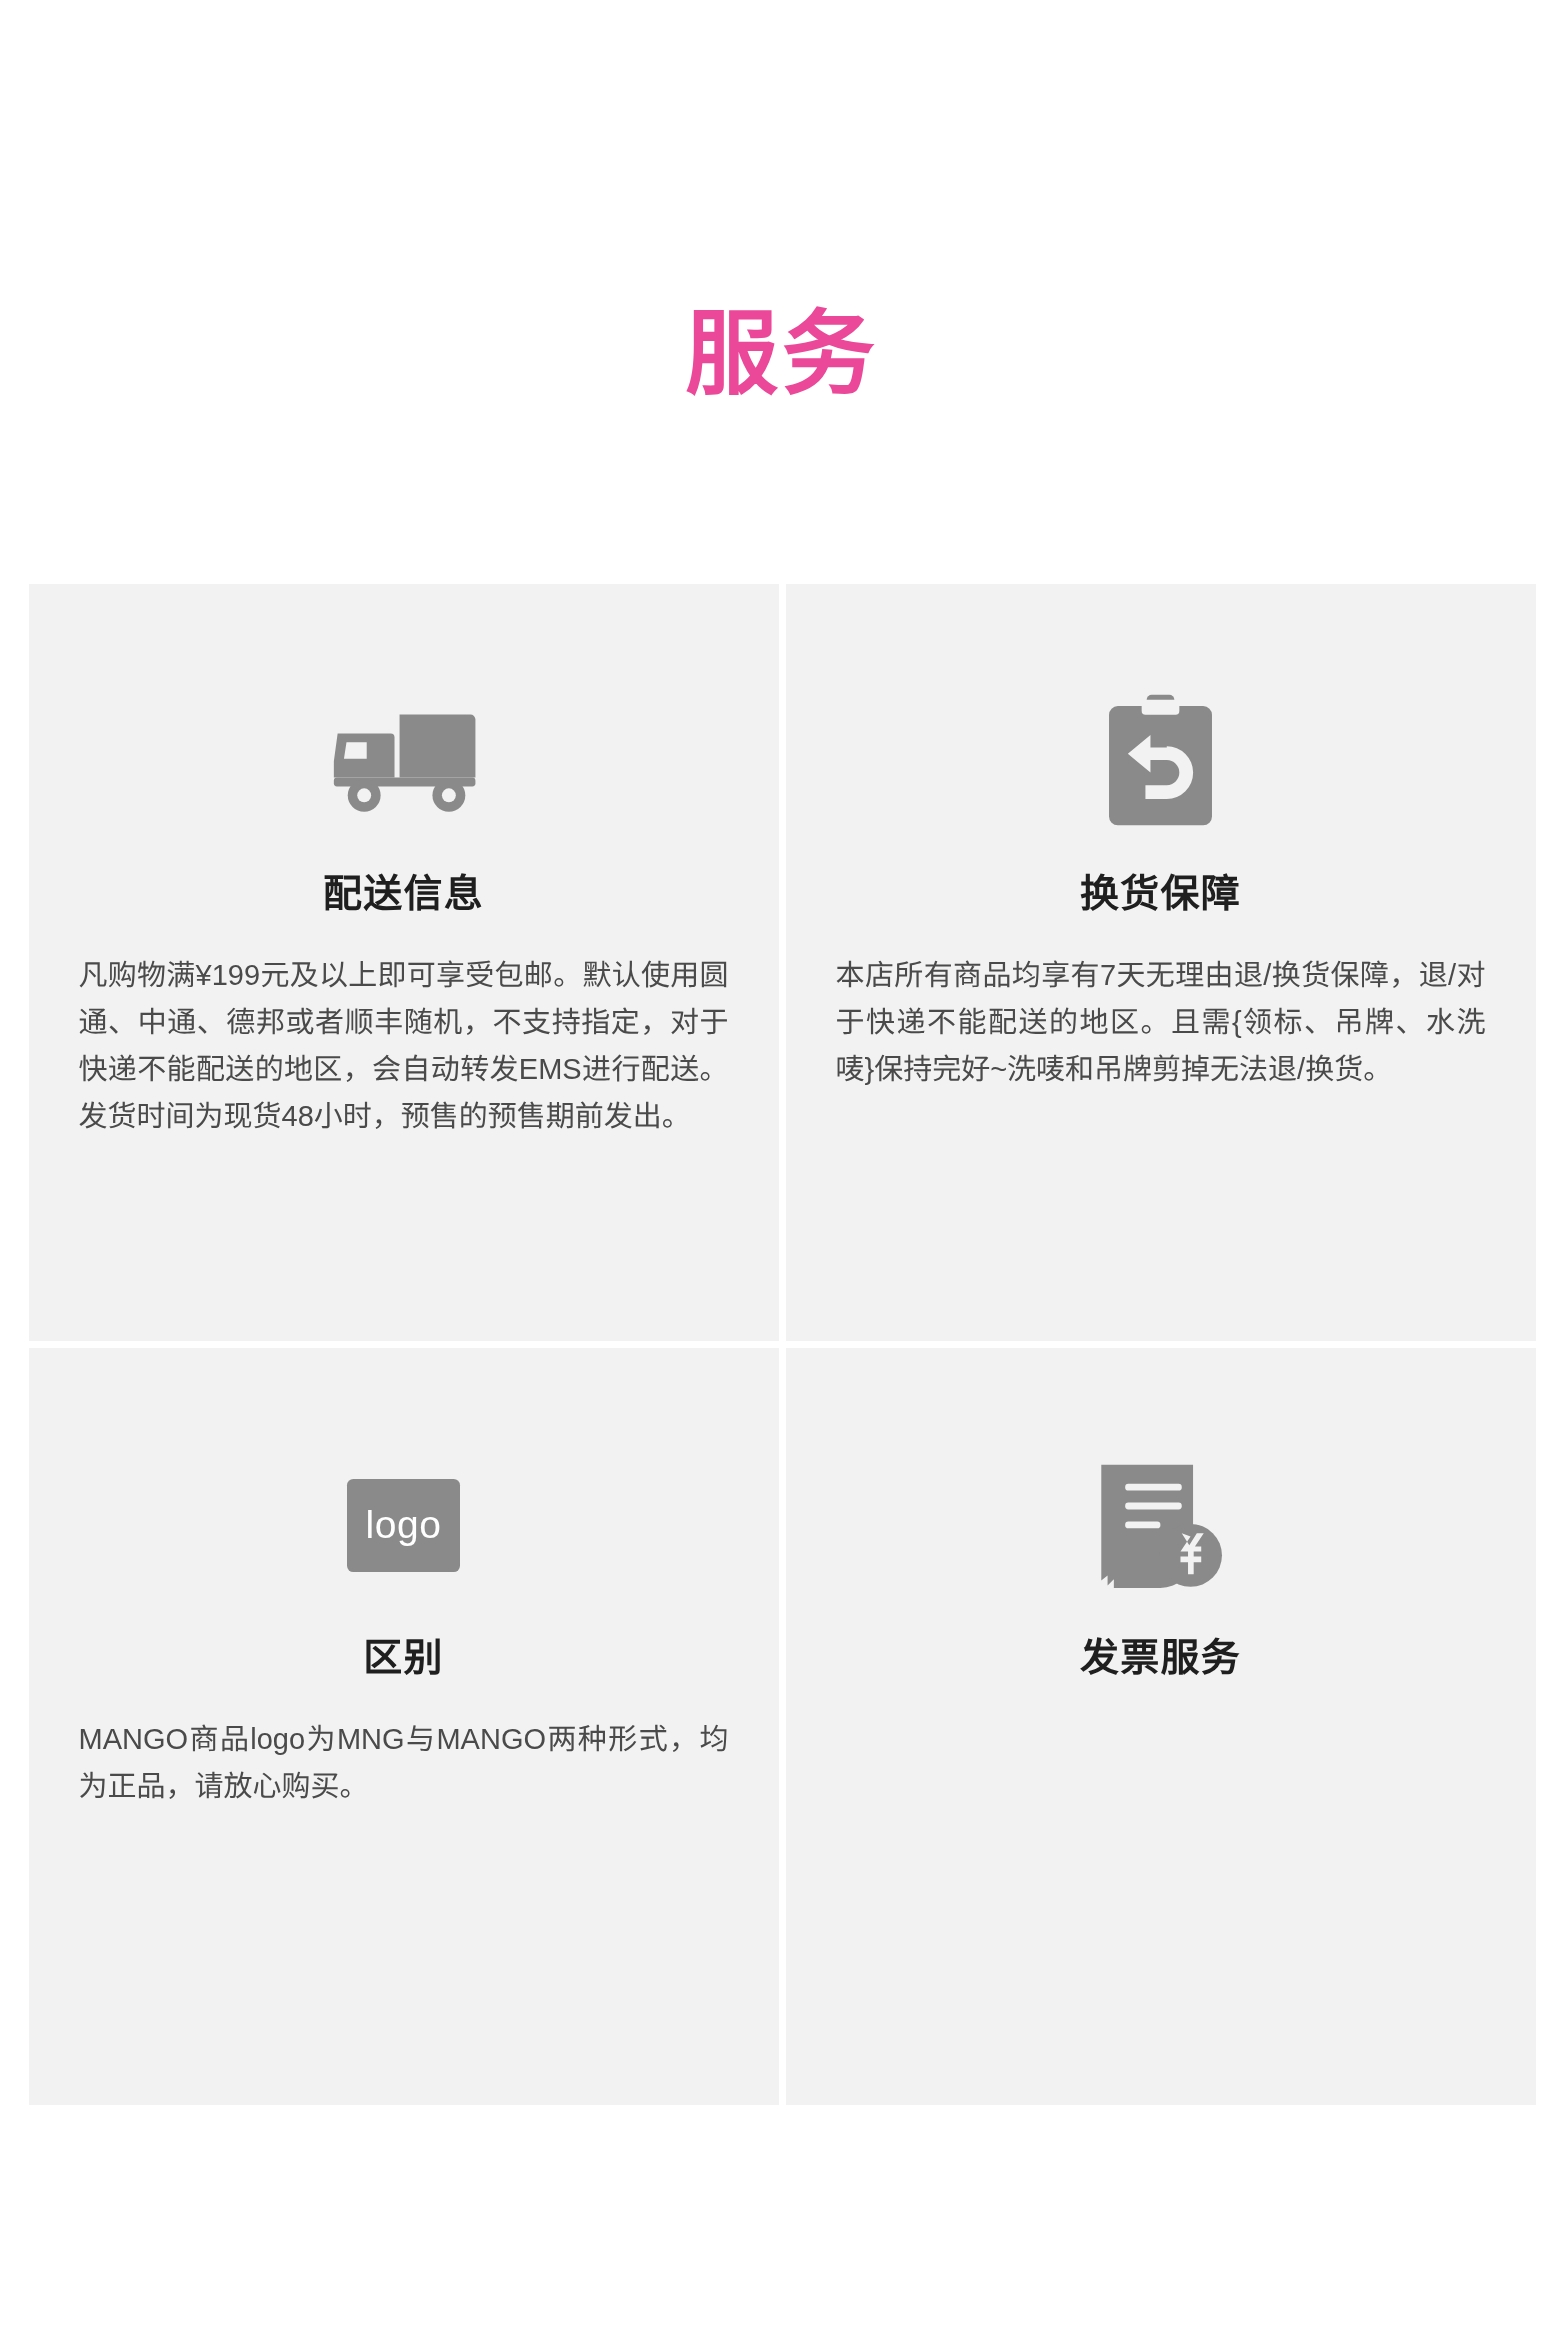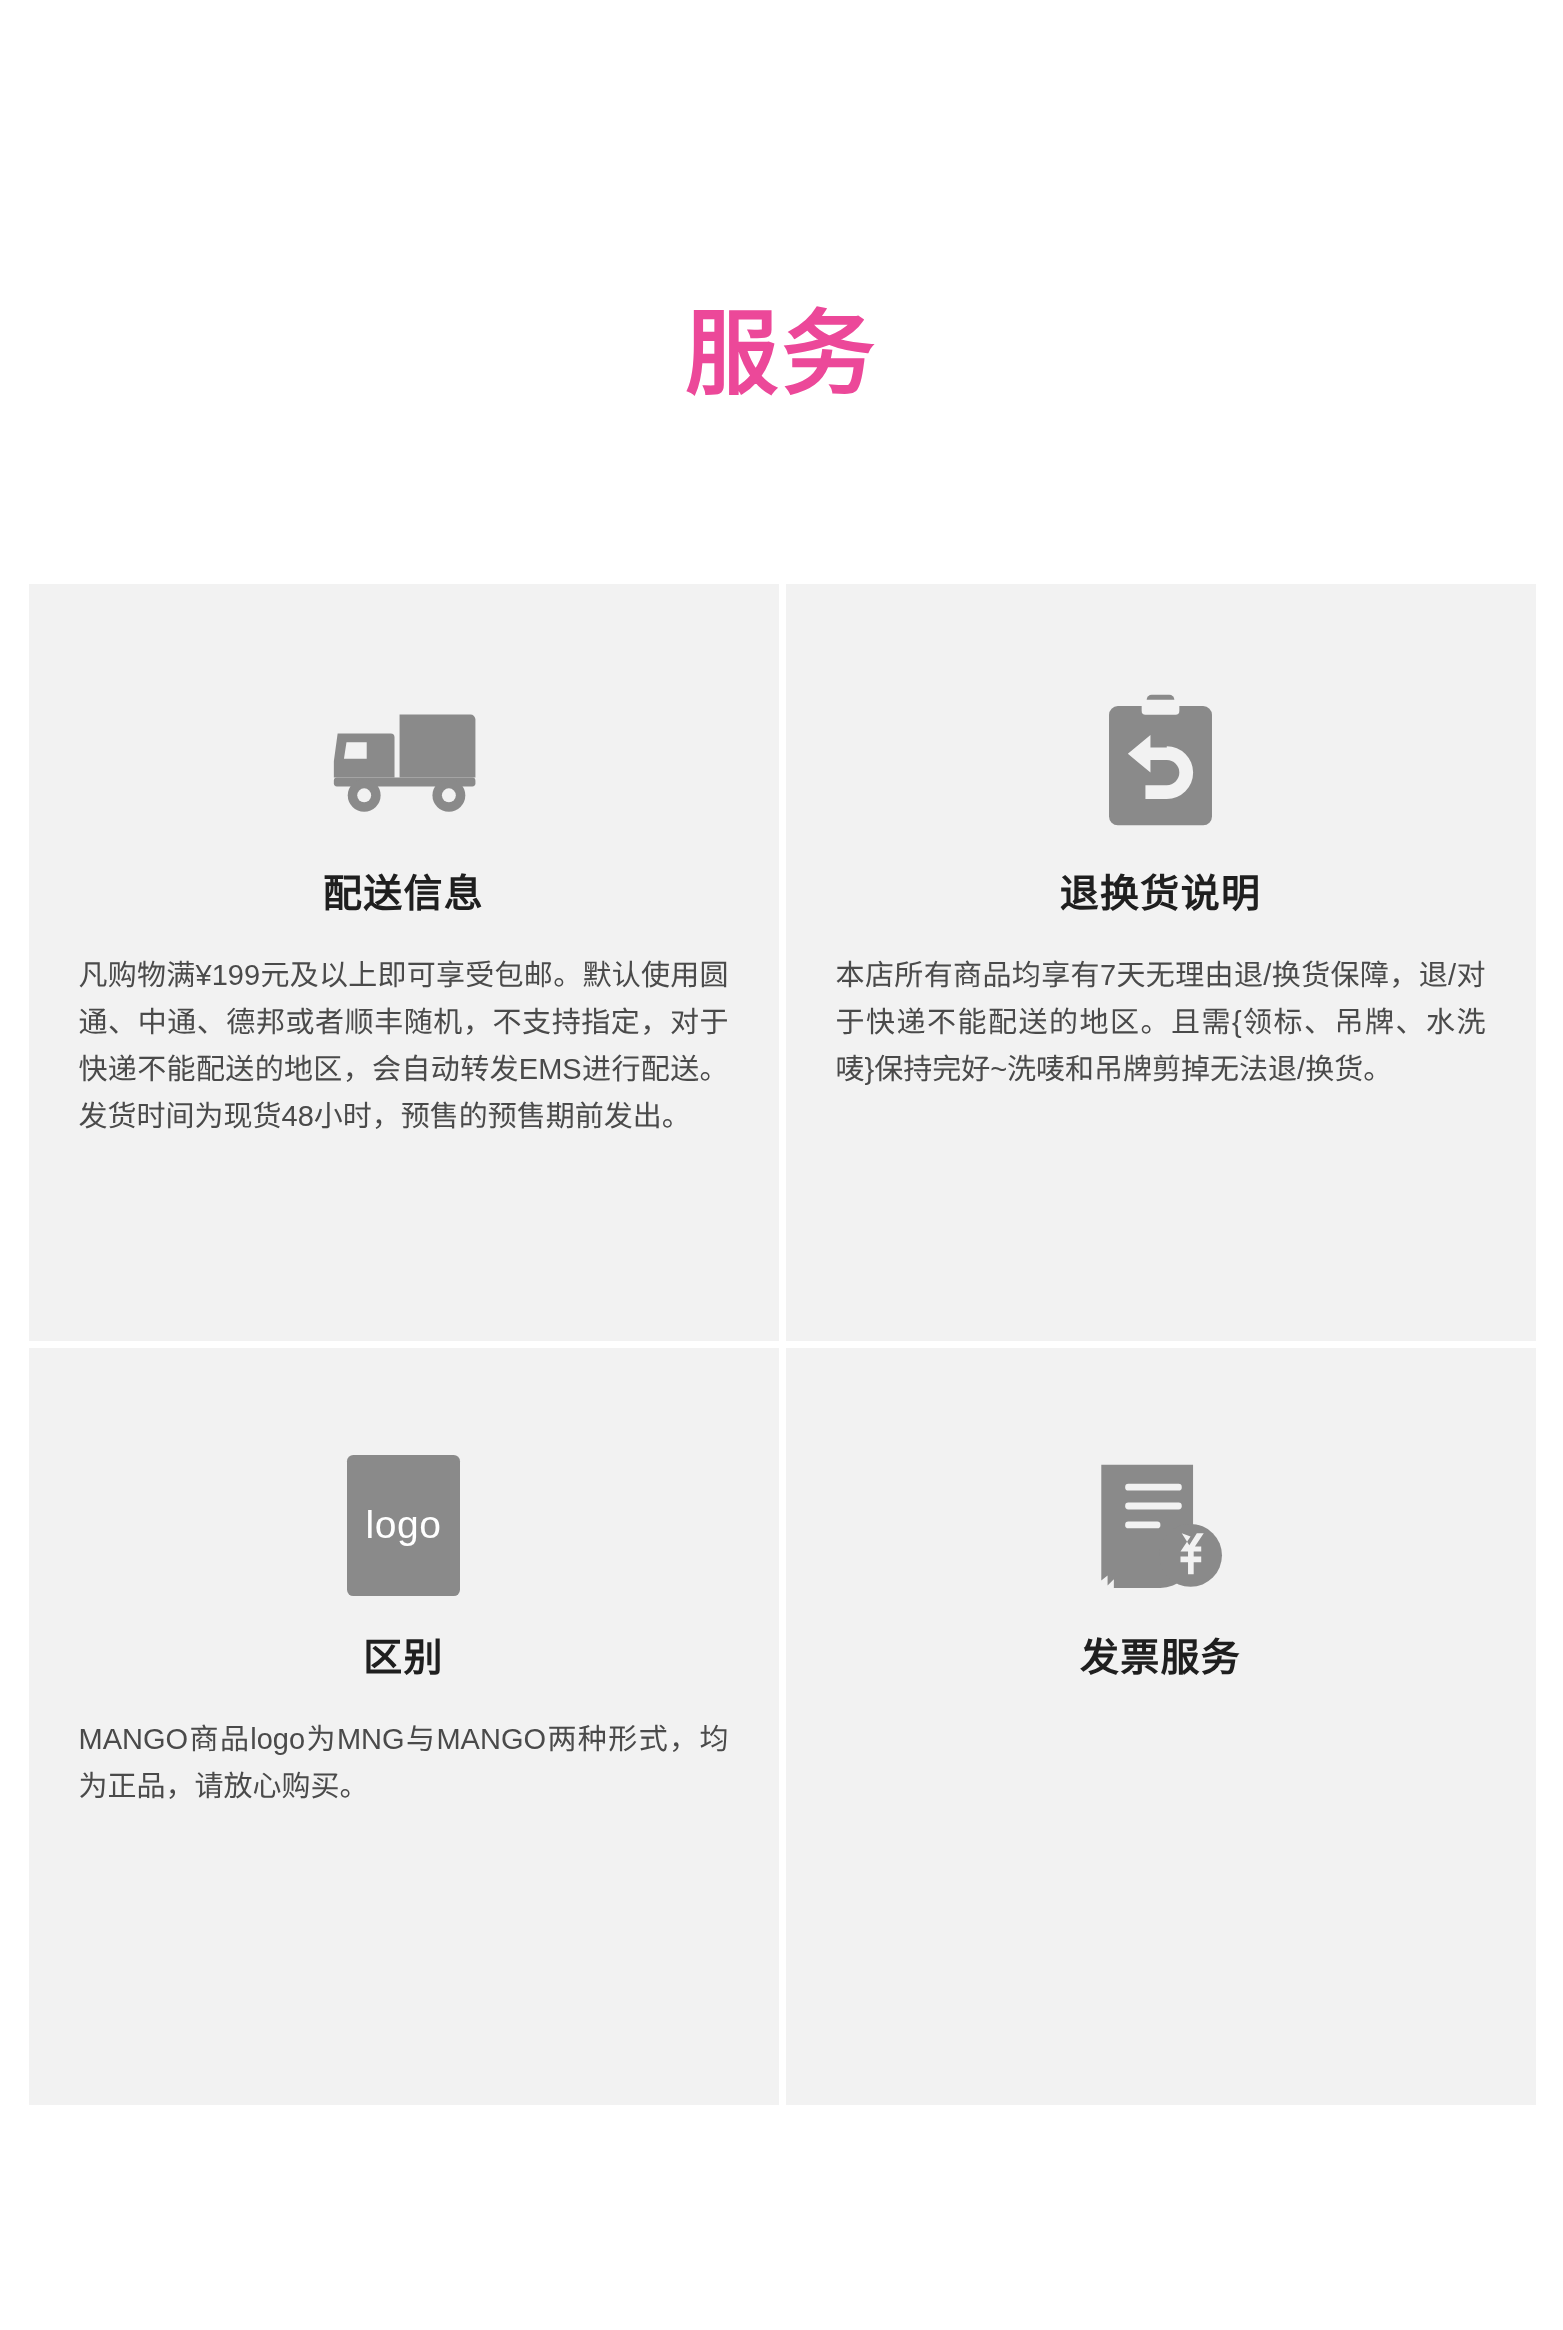--- a/index.html
+++ b/index.html
@@ -57,21 +57,21 @@
     display: flex;
     align-items: center;
     justify-content: center;
     margin-bottom: 19px;
   }
 
   .card-icon svg { display: block; }
 
   .logo-box {
     width: 113px;
-    height: 141px;
+    height: 93px;
     background: #8a8a8a;
     border-radius: 6.3px;
     display: flex;
     align-items: center;
     justify-content: center;
   }
   .logo-box span {
     color: #ffffff;
     font-size: 39px;
     font-weight: 400;
@@ -133,21 +133,21 @@
           <g fill="#8a8a8a">
             <rect x="68" y="2" width="44" height="26" rx="8"></rect>
             <path d="M22 20 H158 a14 14 0 0 1 14 14 V196 a14 14 0 0 1 -14 14 H22 a14 14 0 0 1 -14 -14 V34 a14 14 0 0 1 14 -14 Z"></path>
           </g>
           <g fill="#f2f2f2">
             <rect x="60" y="10" width="60" height="24" rx="6"></rect>
             <path d="M100 86 H74 V66 L38 96 L74 126 V106 H100 a20 20 0 0 1 0 40 H66 v22 h34 a42 42 0 0 0 0 -84 Z"></path>
           </g>
         </svg>
       </div>
-      <div class="card-title">退换货说明</div>
+      <div class="card-title">换货保障</div>
       <div class="card-body">本店所有商品均享有7天无理由退/换货保障，退/对于快递不能配送的地区。且需{领标、吊牌、水洗唛}保持完好~洗唛和吊牌剪掉无法退/换货。</div>
     </div>
 
     <div class="card">
       <div class="card-icon">
         <div class="logo-box">
           <span>logo</span>
         </div>
       </div>
       <div class="card-title">区别</div>

